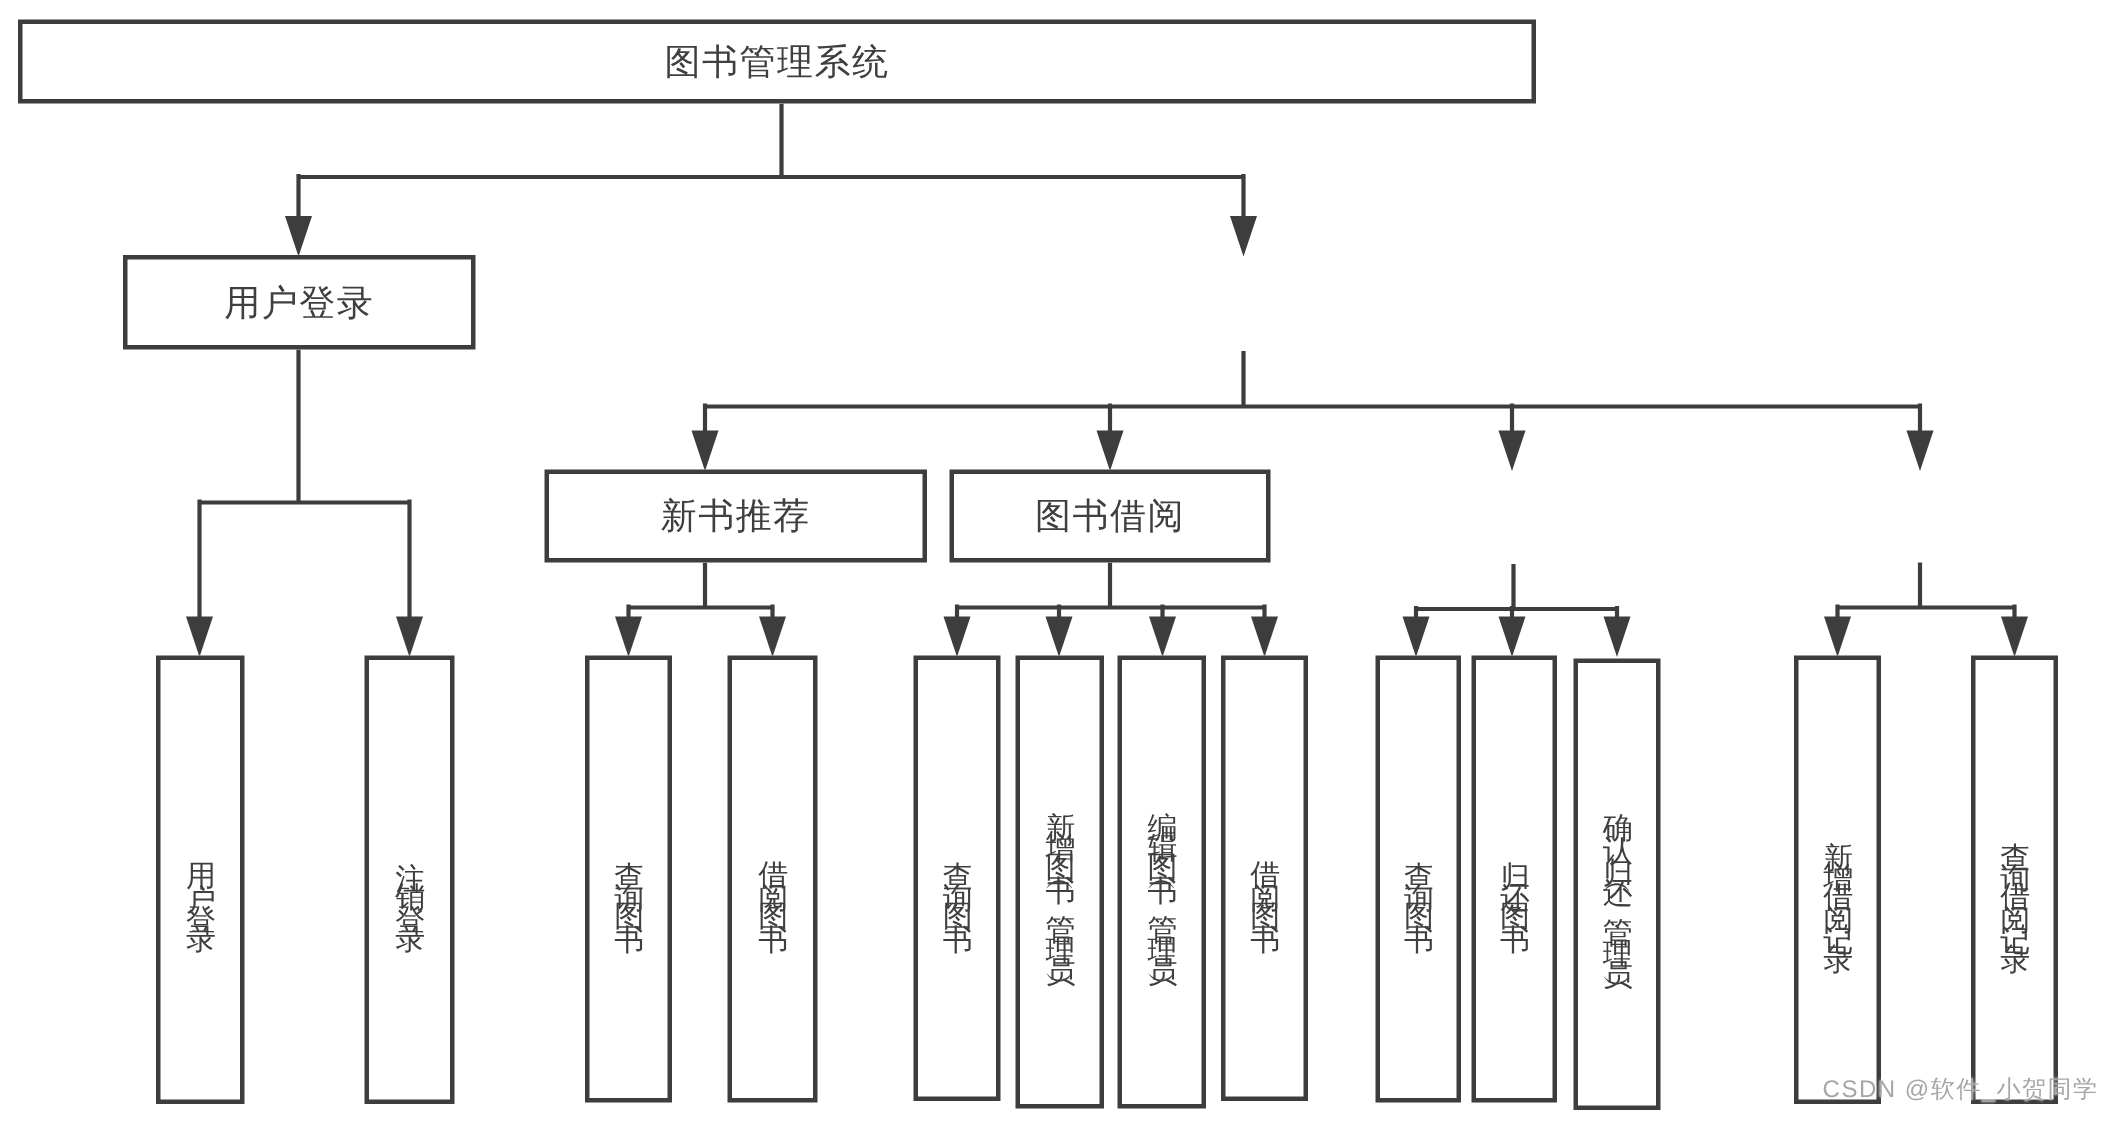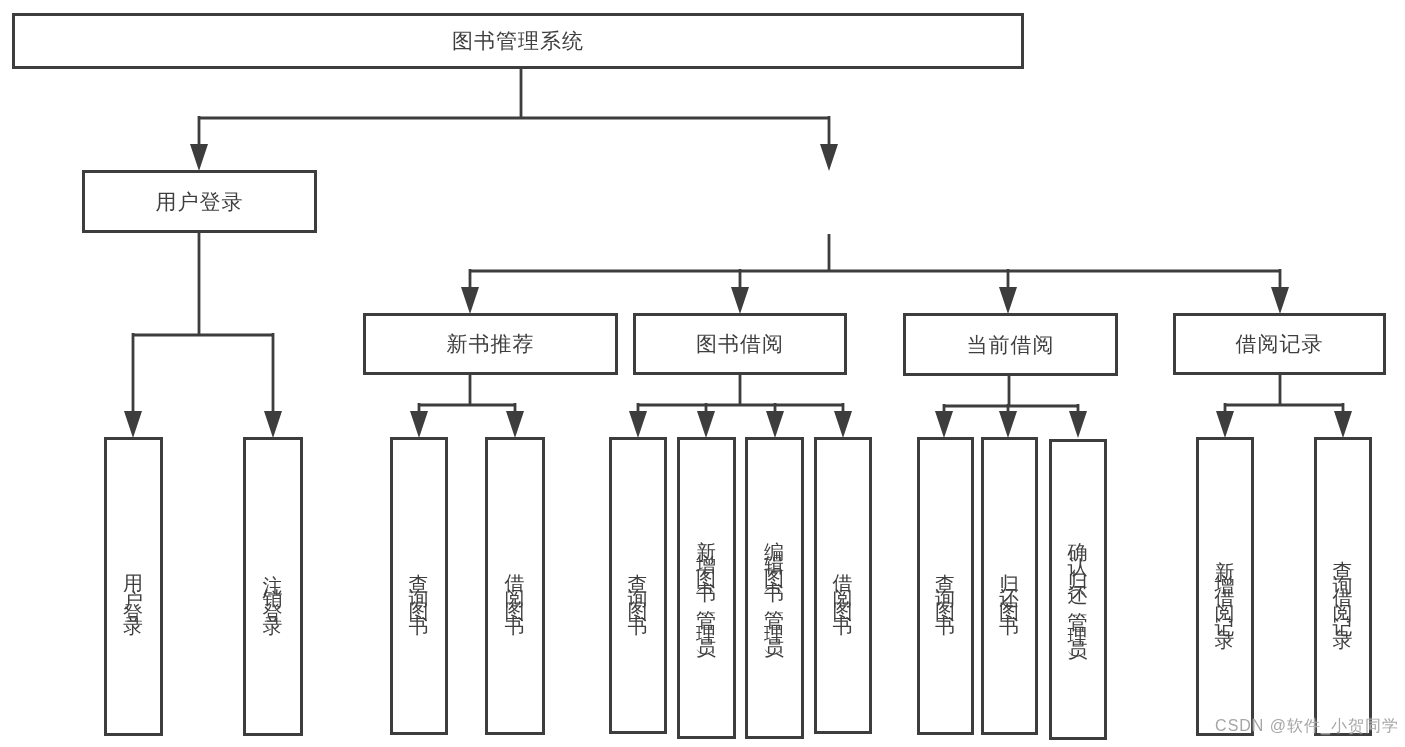--- a/index.html
+++ b/index.html
@@ -29,21 +29,21 @@
     position: absolute;
     border: 3px solid var(--line-color);
     background: #fff;
     display: flex;
     align-items: center;
     justify-content: center;
     color: var(--text-color);
     z-index: 2;
   }
   .node.hlabel span {
-    font-size: 21px;
+    font-size: 24px;
     letter-spacing: 1px;
     white-space: nowrap;
   }
   .node.leaf span {
     writing-mode: vertical-rl;
     text-orientation: mixed;
     font-size: 20px;
     letter-spacing: 14px;
     line-height: 1;
   }
@@ -143,26 +143,20 @@
   <div class="node hlabel" style="left:82px; top:170px; width:235px; height:63px;">
     <span>用户登录</span>
   </div>
 
   <div class="node hlabel" style="left:363px; top:313px; width:255px; height:62px;">
     <span>新书推荐</span>
   </div>
   <div class="node hlabel" style="left:633px; top:313px; width:214px; height:62px;text-align:right;">
     <span>图书借阅</span>
   </div>
-  <div class="node hlabel" style="left:903px; top:313px; width:215px; height:63px;">
-    <span>当前借阅</span>
-  </div>
-  <div class="node hlabel" style="left:1173px; top:313px; width:213px; height:62px;">
-    <span>借阅记录</span>
-  </div>
 
   <div class="node leaf" style="left:104px; top:437px; width:59px; height:299px;">
     <span>用户登录</span>
   </div>
   <div class="node leaf" style="left:243px; top:437px; width:60px; height:299px;">
     <span>注销登录</span>
   </div>
 
   <div class="node leaf" style="left:390px; top:437px; width:58px; height:298px;">
     <span>查询图书</span>

